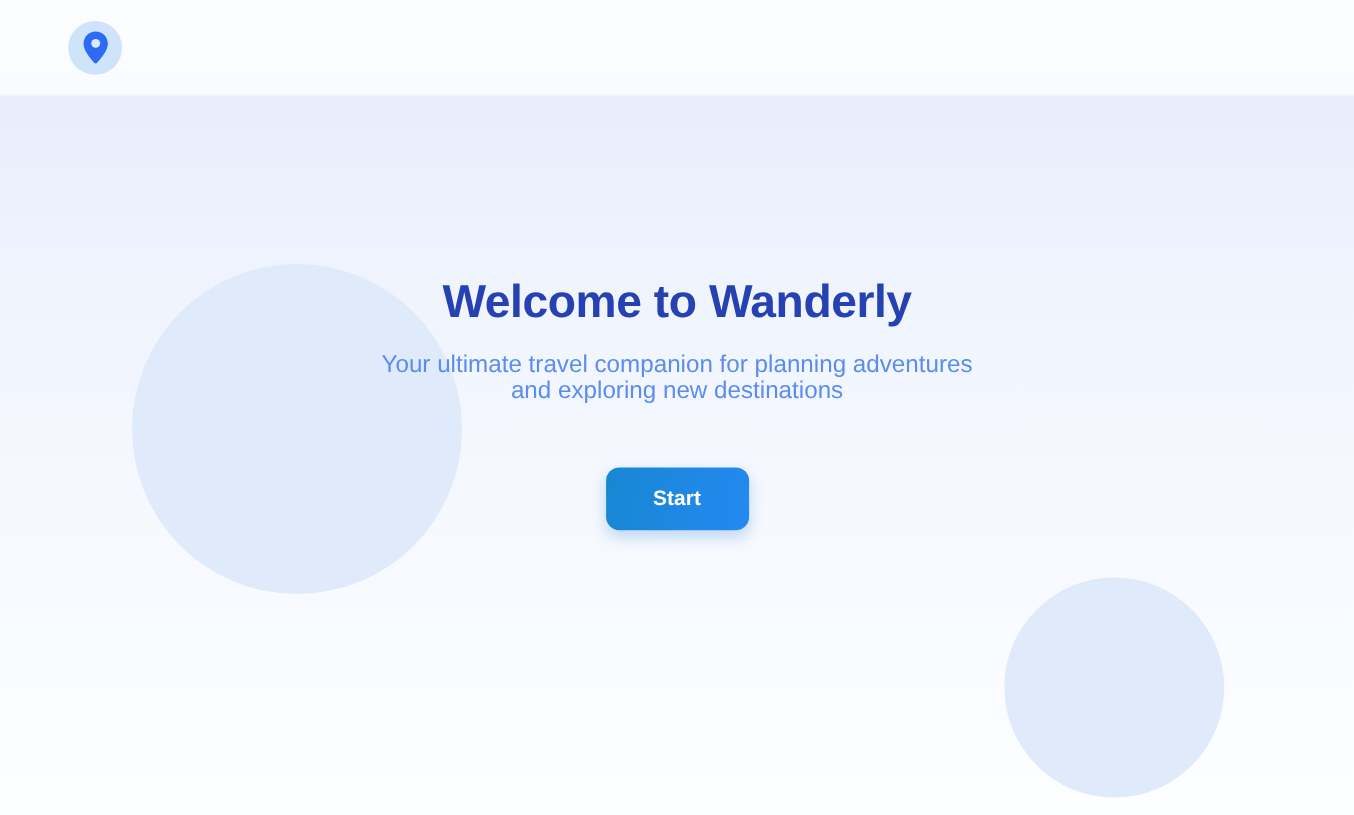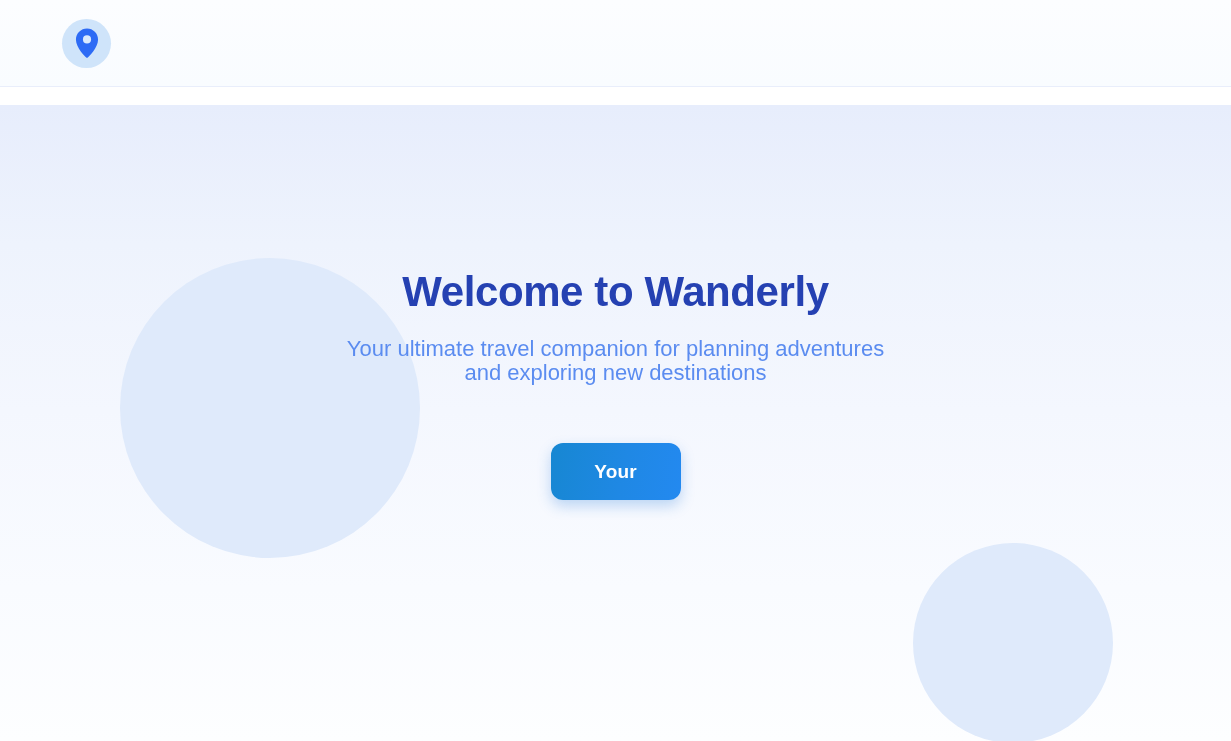--- a/index.html
+++ b/index.html
@@ -16,21 +16,20 @@
     background: #ffffff;
   }
 
   .app-root {
     position: relative;
     width: 1231px;
     height: 741px;
     overflow: hidden;
     display: flex;
     flex-direction: column;
-    gap: 18px;
   }
 
   
   .app-header {
     position: relative;
     z-index: 5;
     height: 87px;
     flex: 0 0 87px;
     background: linear-gradient(180deg, #fcfdff 0%, #f9fcff 100%);
     border-bottom: 1px solid #e9eefb;
@@ -164,19 +163,19 @@
     <div class="deco-circle left"></div>
     <div class="deco-circle bottom-right"></div>
 
     <div class="hero-content">
 
       <h1 class="hero-title">Welcome to Wanderly</h1>
 
       <p class="hero-subtitle">Your ultimate travel companion for planning adventures and exploring new destinations</p>
 
       <div class="start-wrap">
-        <button class="start-button" type="button">Your</button>
+        <button class="start-button" type="button">Start</button>
       </div>
 
     </div>
   </main>
 
 </div>
 
 </body></html>

